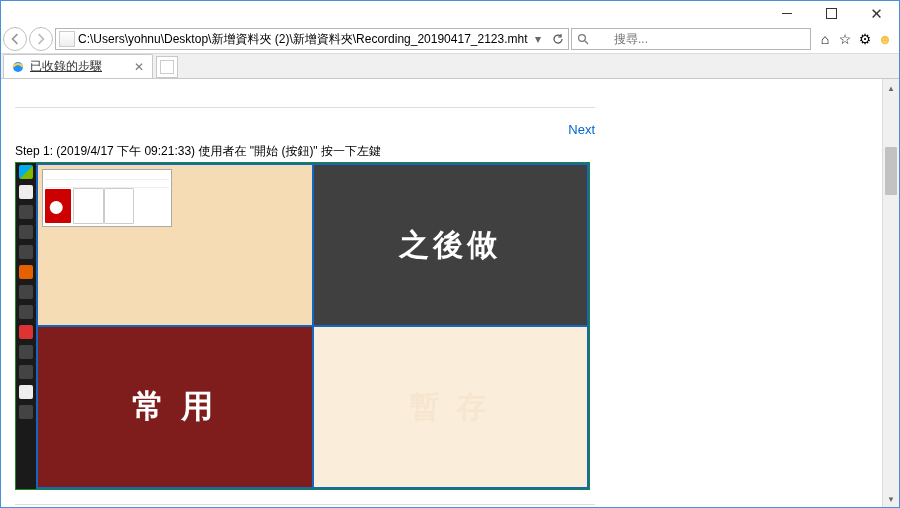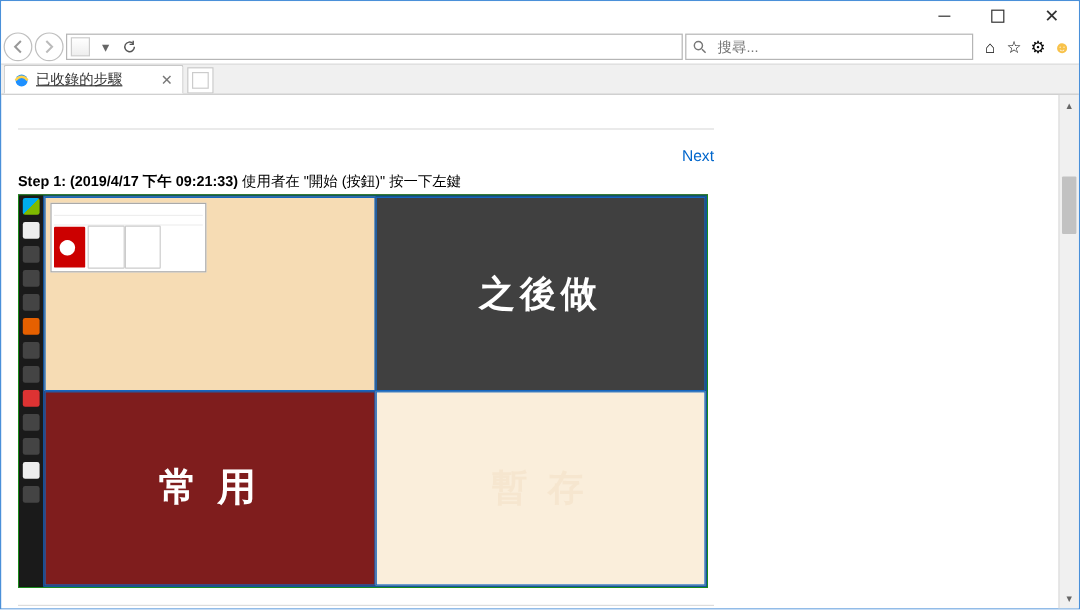--- a/index.html
+++ b/index.html
@@ -12,21 +12,21 @@
   .ctl-max::before { content: ""; display:block; width:9px; height:9px; border:1px solid #333; }
   .ctl-close { font-size: 15px; color:#333; line-height:1; font-weight:400;}
   
   .chrome { height: 28px; display:flex; align-items:center; gap:2px; padding: 0 2px; background:#fff;  }
   .navbtn { width:24px; height:24px; border:1px solid #bfbfbf; border-radius:50%; display:flex; align-items:center; justify-content:center; color:#888;}
   .navbtn svg { width:12px;height:12px;}
   .addr { flex:1; height:22px; border:1px solid #b5b5b5; display:flex; align-items:center; background:#fff;}
   .addr .pageicon { width:16px;height:16px;margin:0 3px;border:1px solid #ccc;background:linear-gradient(#fff,#eee);}
   .addr input { flex:1; border:none; outline:none; font-size:12px; background:transparent; color:#000;}
   .addr .drop, .addr .refresh { width:20px; height:20px; display:flex; align-items:center; justify-content:center; color:#666;}
-  .search { width:240px; height:22px; border:1px solid #b5b5b5; display:flex; align-items:center; background:#fff;}
+  .search { width:240px; height:22px; border:1px solid #b5b5b5; display:flex; align-items:center; background:#fff;gap:16px;}
   .search input { flex:1; border:none; outline:none; font-size:12px; color:#777; padding:0 4px;}
   .search .mag { width:22px; display:flex; align-items:center; justify-content:center; color:#666;}
   .tbicons { display:flex; align-items:center; gap:2px; padding:0 3px;}
   .tbicons span { width:18px; height:18px; display:flex;align-items:center;justify-content:center; font-size:14px;}
   
   .tabstrip { height:26px; background:#f0f0f0; border-top:1px solid #dcdcdc; border-bottom:1px solid #c8c8c8; display:flex; align-items:end;}
   .tab { height:24px; min-width:150px; background:#fff; border:1px solid #c8c8c8; border-bottom:none; display:flex; align-items:center; padding:0 6px; margin-left:2px; border-radius:2px 2px 0 0;}
   .tab .favicon {width:16px;height:16px;margin-right:4px;}
   .tab .title { flex:1; font-size:12px; color:#333; white-space:nowrap; overflow:hidden;text-decoration:underline; }
   .tab .closex { color:#777; font-size:12px; padding:0 2px;}
@@ -34,21 +34,21 @@
   .newtab .pageicon{width:14px;height:14px;border:1px solid #ccc;background:#fff;}
   
   .viewport { flex:1; display:flex; overflow:hidden; }
   .page { flex:1; overflow:hidden; position:relative;}
   .pagebody { position:absolute; left:0; right:0; top:0; padding: 4px 0 0 0; }
   .pagemain { margin-left:14px; margin-right:30px; max-width:580px; }
   .hr { border:none; border-top:1px solid #ddd; margin:8px 0;}
   .nextlink { text-align:right; color:#0066cc; font-size:13px; margin:14px 0 6px 0;}
   .nextlink a { color:#0066cc; text-decoration:none; }
   .stepcap { font-size:12px; color:#000; margin-bottom:2px;}
-  .stepcap b { font-weight:bold; }
+  .stepcap b { font-weight:normal; }
   
   .shot { border:1px solid #1a8a1a; background:#000; width:575px; height:328px; position:relative; }
   .shot-taskbar { position:absolute; left:0; top:0; bottom:0; width:20px; background:#1a1a1a; display:flex; flex-direction:column; align-items:center; padding-top:2px; gap:6px;}
   .shot-taskbar .tbi { width:14px;height:14px; background:#444; border-radius:2px;}
   .shot-taskbar .tbi.start{background: linear-gradient(135deg,#00adef 0 50%,#7fba00 50% 100%);}
   .shot-taskbar .tbi.ff{background:#e66000;}
   .shot-taskbar .tbi.red{background:#d33;}
   .shot-taskbar .tbi.wh{background:#eee;}
   .shot-grid { position:absolute; left:20px; right:0; top:0; bottom:0; display:grid; grid-template-columns: 1fr 1fr; grid-template-rows:1fr 1fr; border:1px solid #1566c0; }
   .q { display:flex; align-items:center; justify-content:center; border:1px solid #1566c0; position:relative;}
@@ -84,20 +84,21 @@
           <path d="M7 1 L3 5 L7 9" stroke="#999" fill="none" stroke-width="1.4"></path>
         </svg>
     </div>
     <div class="navbtn">
       <svg viewBox="0 0 10 10">
           <path d="M3 1 L7 5 L3 9" stroke="#bbb" fill="none" stroke-width="1.4"></path>
         </svg>
     </div>
     <div class="addr">
       <div class="pageicon"></div>
+      <input type="text" value="C:\Users\yohnu\Desktop\新增資料夾 (2)\新增資料夾\Recording_20190417_2123.mht" style="">
       <div class="drop">▾</div>
       <div class="refresh">
         <svg width="12" height="12" viewBox="0 0 12 12">
             <path d="M10 6a4 4 0 1 1-1.2-2.8" stroke="#555" fill="none" stroke-width="1.2"></path>
             <path d="M9 1v3h-3" stroke="#555" fill="none" stroke-width="1.2"></path>
           </svg>
       </div>
     </div>
     <div class="search">
       <div class="mag">

